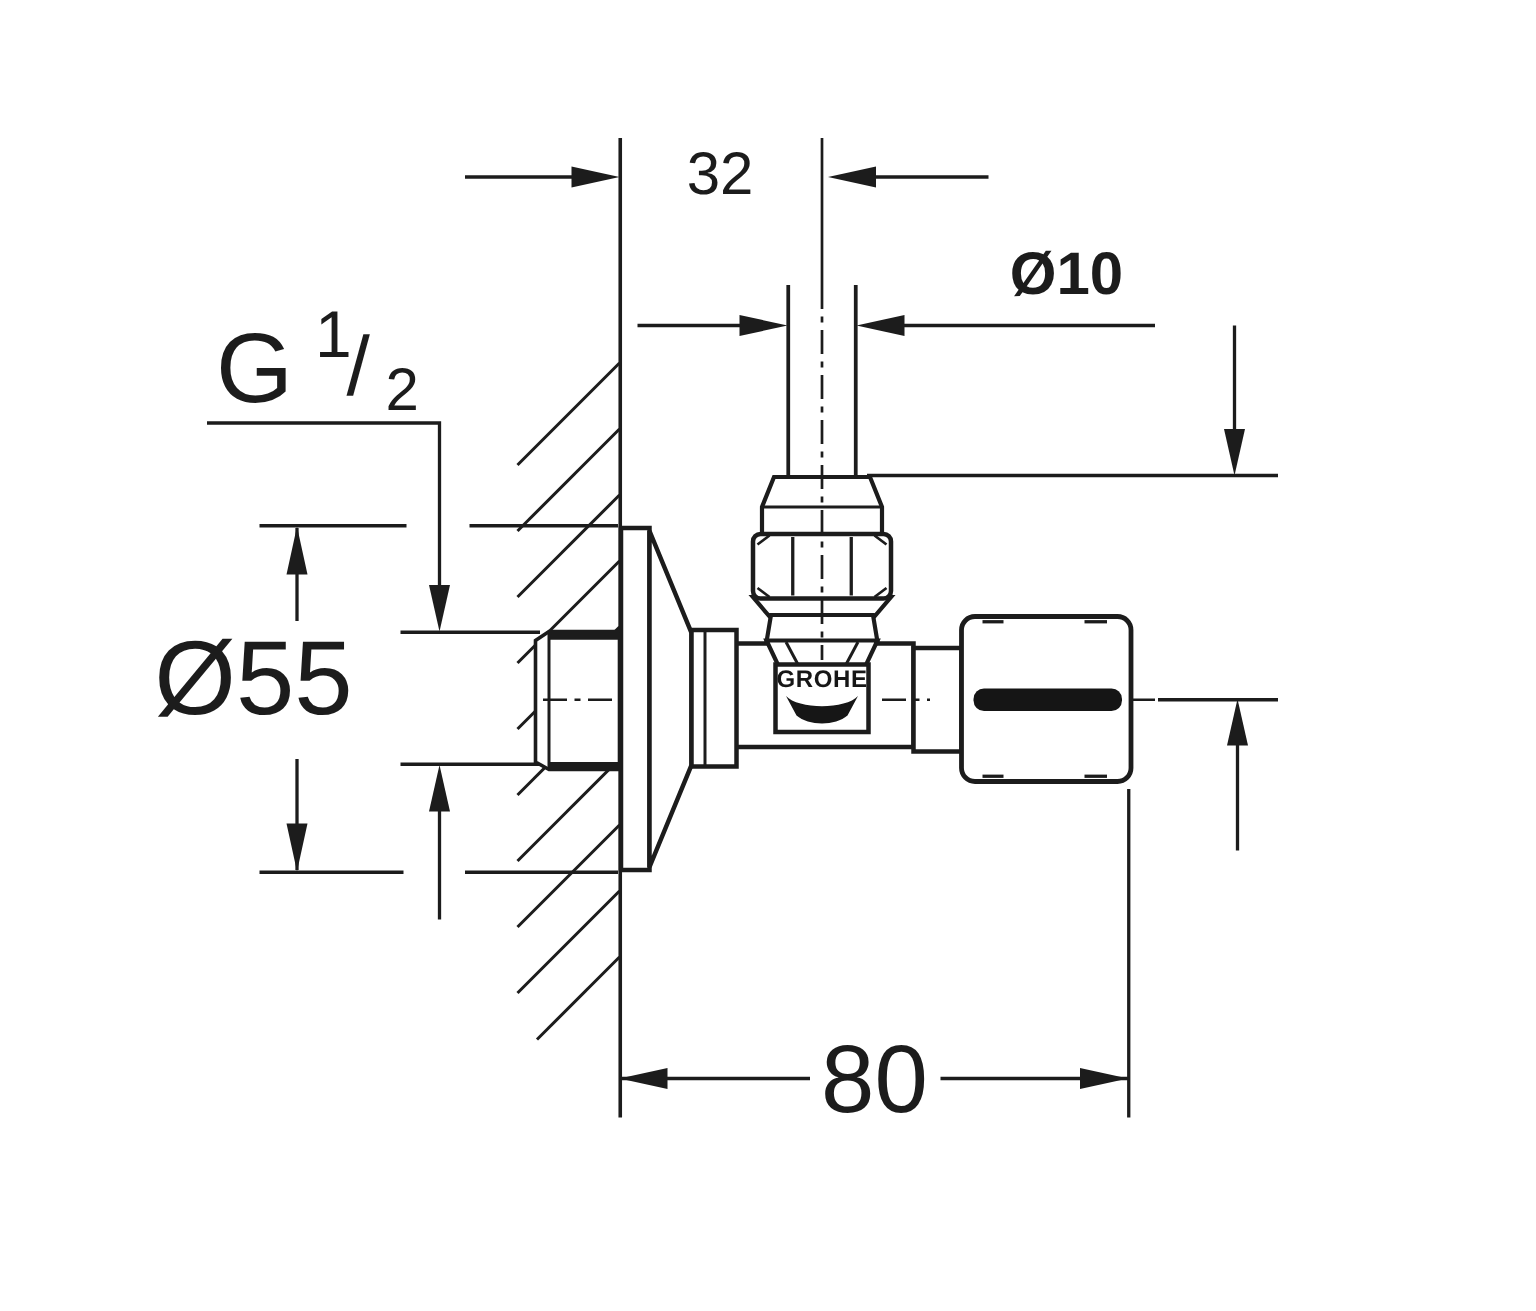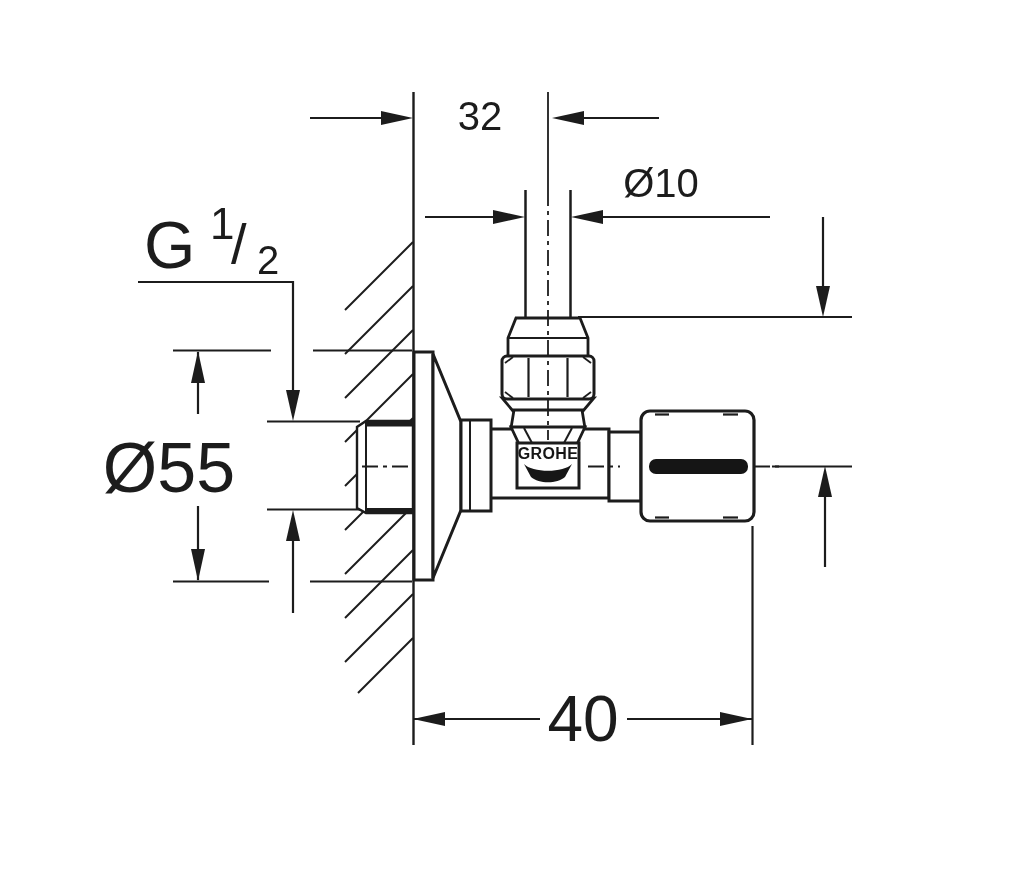--- a/index.html
+++ b/index.html
@@ -172,29 +172,29 @@
       <polygon points="823,317 816,286 830,286"></polygon>
       <polygon points="825,466 818,497 832,497"></polygon>
 
       <polygon points="413,719 445,712 445,726"></polygon>
       <polygon points="752,719 720,712 720,726"></polygon>
     </g>
   </svg>
 
   <div class="lbl fs60" style="left:432px;top:90px;width:96px;height:52px;">32</div>
 
-  <div class="lbl fs60" style="left:586px;top:154px;width:150px;height:58px;">Ø10</div>
+  <div class="lbl fs60" style="left:636px;top:154px;width:150px;height:58px;font-weight:bold;">Ø10</div>
 
   <div id="thread-label">
     <span class="th-g">G</span>
     <span class="th-num">1</span>
     <span class="th-slash">/</span>
     <span class="th-den">2</span>
   </div>
 
-  <div class="lbl fs70" style="left:90px;top:436px;width:158px;height:64px;">Ø55</div>
-
-
-  <div class="lbl fs64" style="left:535px;top:692px;width:96px;height:54px;">40</div>
+  <div class="lbl fs70" style="left:90px;top:420px;width:158px;height:64px;">Ø55</div>
+
+
+  <div class="lbl fs64" style="left:535px;top:692px;width:96px;height:54px;">80</div>
 
   <div id="grohe-text">GROHE</div>
 
 </div>
 
 </body></html>

